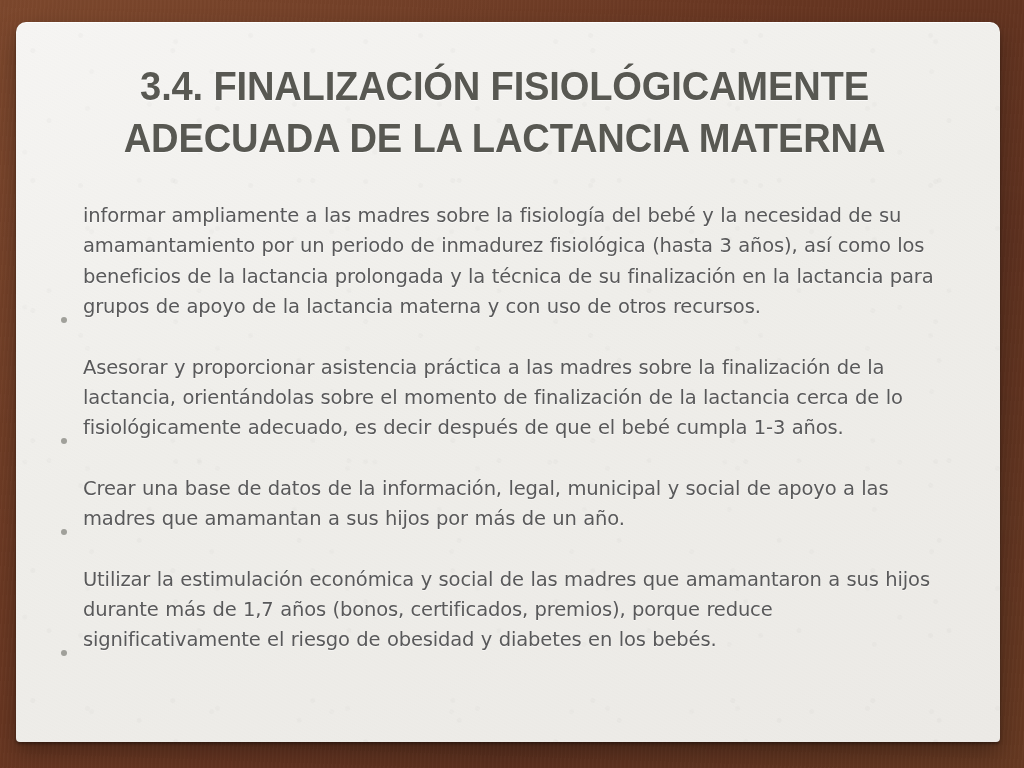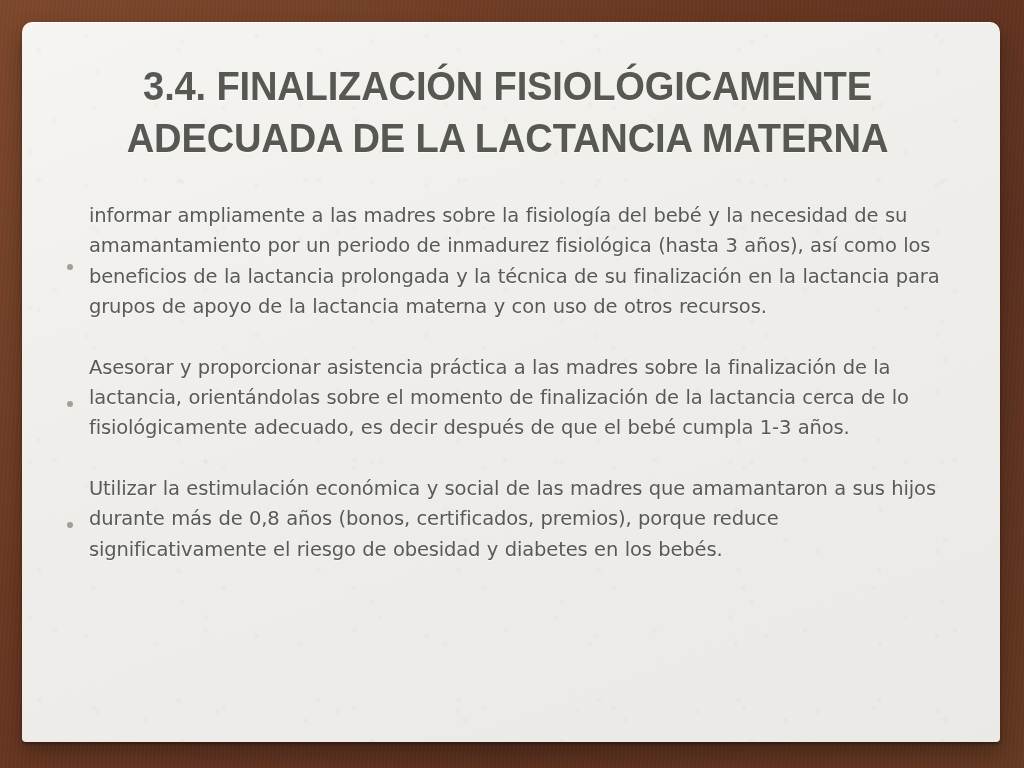--- a/index.html
+++ b/index.html
@@ -15,21 +15,21 @@
     background: #6e3d24;
     background-image:
       linear-gradient(135deg, #7a452a 0%, #693722 40%, #5f3220 70%, #6b3c24 100%);
     position: relative;
   }
 
   
   .slide-frame {
     position: absolute;
     inset: 0;
-    padding: 22px 24px 26px 22px;
+    padding: 22px 24px 26px 16px;
   }
 
   
   .frame-texture {
     position: absolute;
     inset: 0;
     pointer-events: none;
     opacity: .30;
     background-image:
       repeating-linear-gradient(94deg,
@@ -106,21 +106,21 @@
   
   .bullet-list {
     list-style: none;
     margin-top: 36px;
     padding: 0 8px 0 12px;
   }
 
   .bullet-item {
     position: relative;
     display: flex;
-    align-items: center;
+    align-items: flex-end;
     margin-bottom: 30px;
   }
 
   .bullet-marker {
     flex: 0 0 auto;
     width: 22px;
     padding-top: 11px;
     color: #9a9a92;
     font-size: 15px;
     line-height: 0;
@@ -164,22 +164,26 @@
         <li class="bullet-item">
           <div class="bullet-marker"><span></span></div>
           <div class="bullet-text">informar ampliamente a las madres sobre la fisiología del bebé y la necesidad de su amamantamiento por un periodo de inmadurez fisiológica (hasta 3 años), así como los beneficios de la lactancia prolongada y la técnica de su finalización en la lactancia para grupos de apoyo de la lactancia materna y con uso de otros recursos.</div>
         </li>
 
         <li class="bullet-item">
           <div class="bullet-marker"><span></span></div>
           <div class="bullet-text">Asesorar y proporcionar asistencia práctica a las madres sobre la finalización de la lactancia, orientándolas sobre el momento de finalización de la lactancia cerca de lo fisiológicamente adecuado, es decir después de que el bebé cumpla 1-3 años.</div>
         </li>
 
+        <li class="bullet-item">
+          <div class="bullet-marker"><span></span></div>
+          <div class="bullet-text">Crear una base de datos de la información, legal, municipal y social de apoyo a las madres que amamantan a sus hijos por más de un año.</div>
+        </li>
 
         <li class="bullet-item">
           <div class="bullet-marker"><span></span></div>
-          <div class="bullet-text">Utilizar la estimulación económica y social de las madres que amamantaron a sus hijos durante más de 0,8 años (bonos, certificados, premios), porque reduce significativamente el riesgo de obesidad y diabetes en los bebés.</div>
+          <div class="bullet-text">Utilizar la estimulación económica y social de las madres que amamantaron a sus hijos durante más de 1,7 años (bonos, certificados, premios), porque reduce significativamente el riesgo de obesidad y diabetes en los bebés.</div>
         </li>
 
       </ul>
     </div>
   </div>
 </div>
 
 </body></html>

